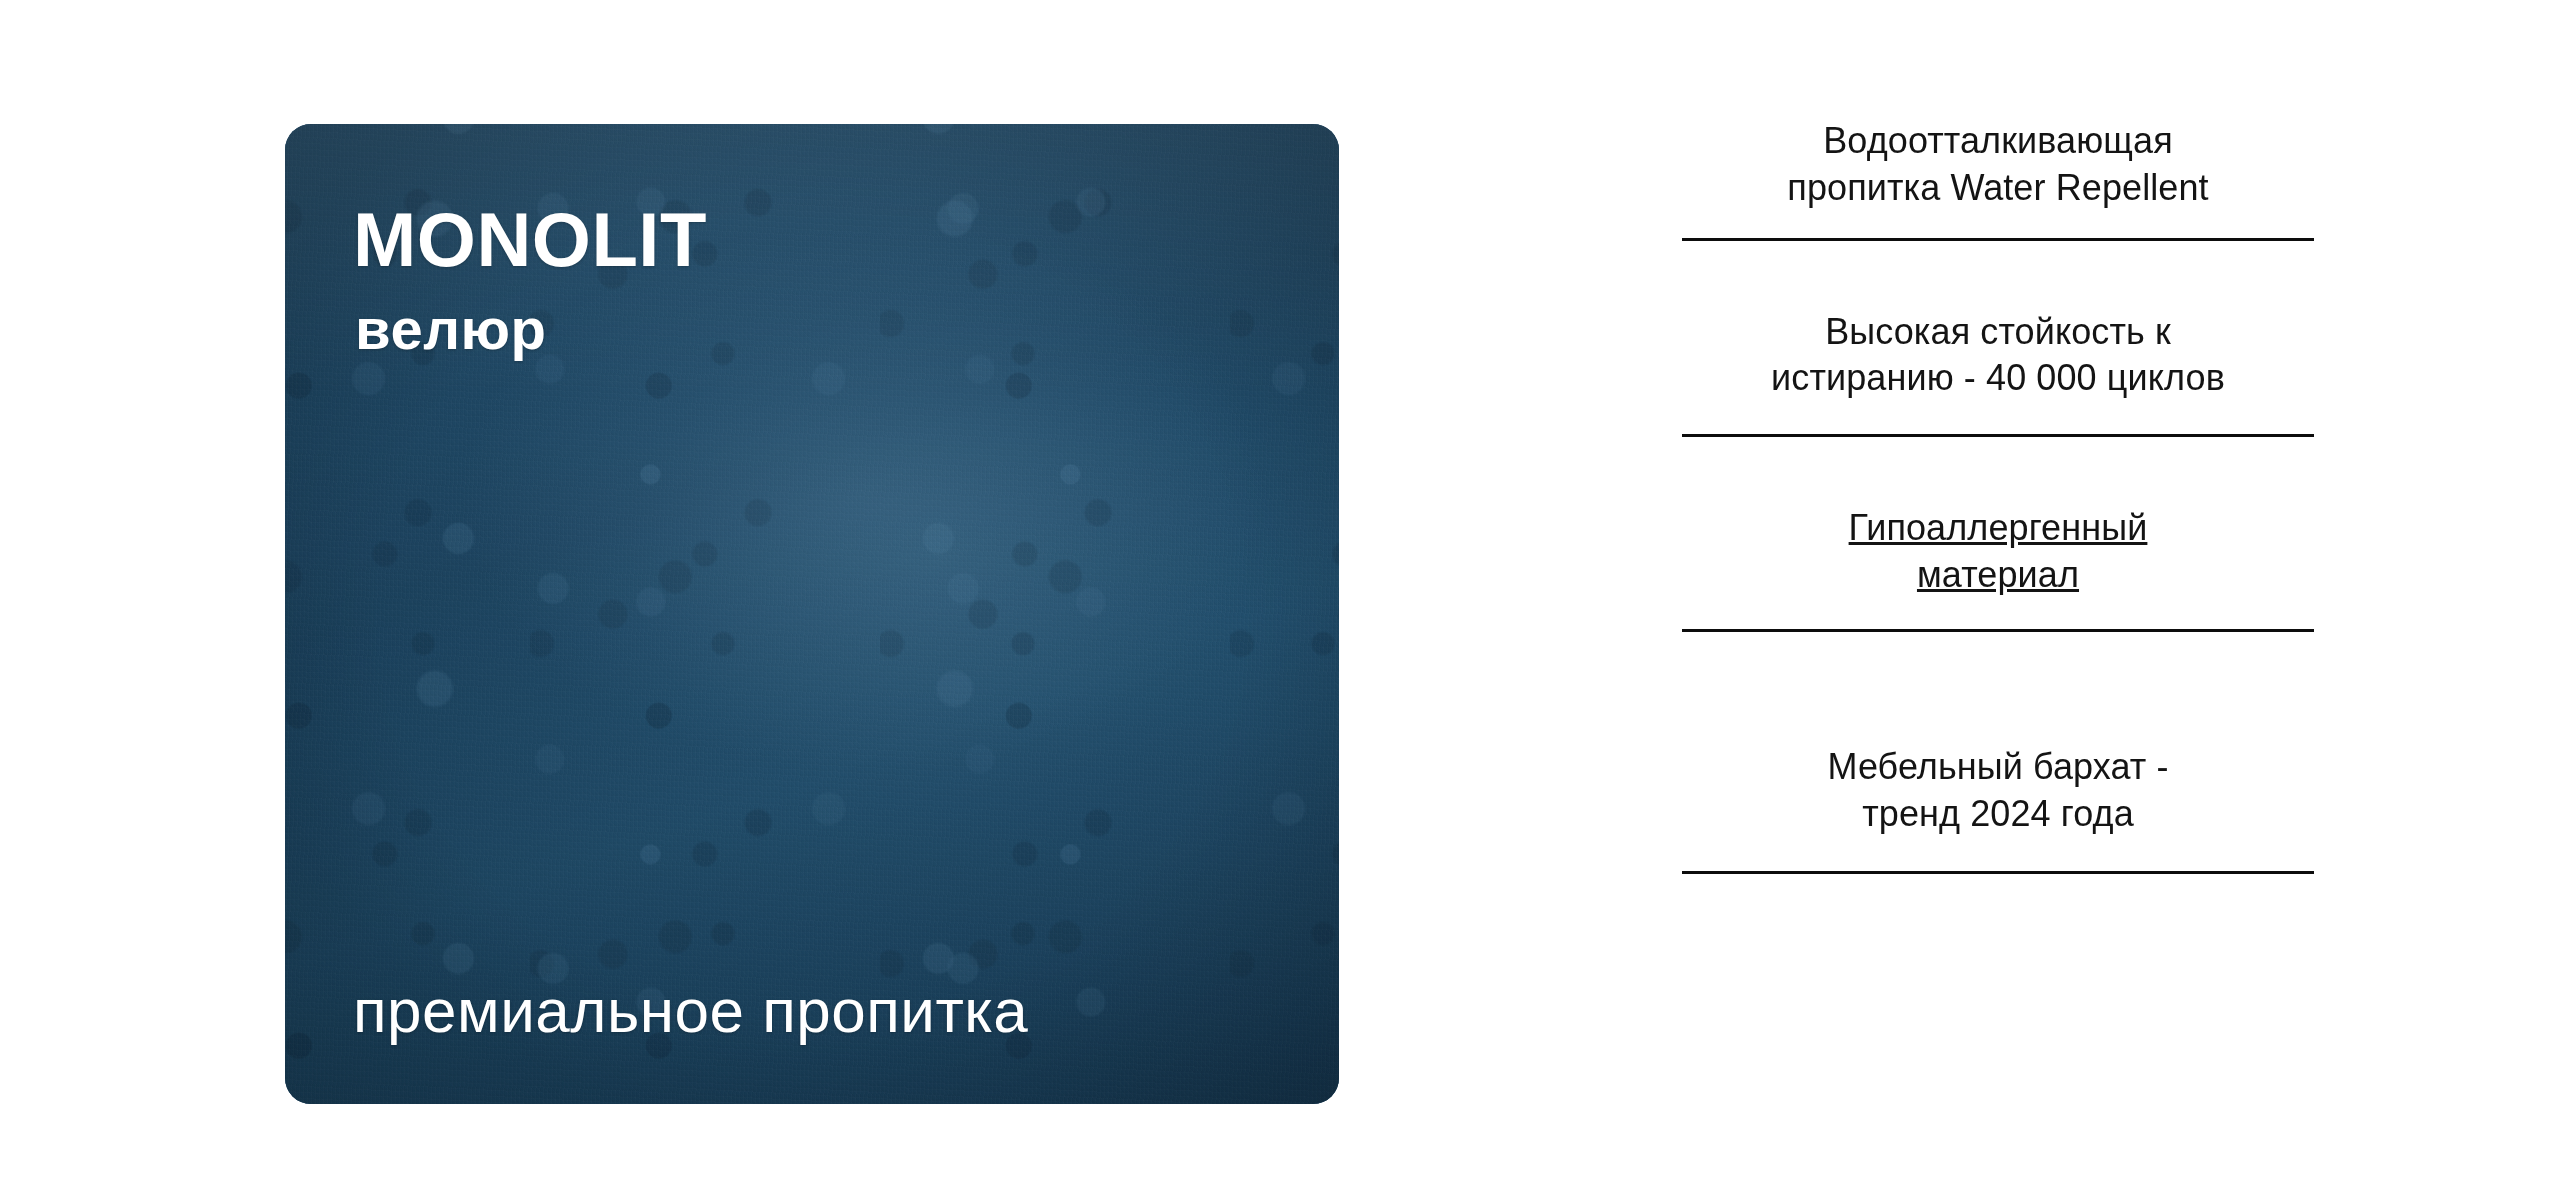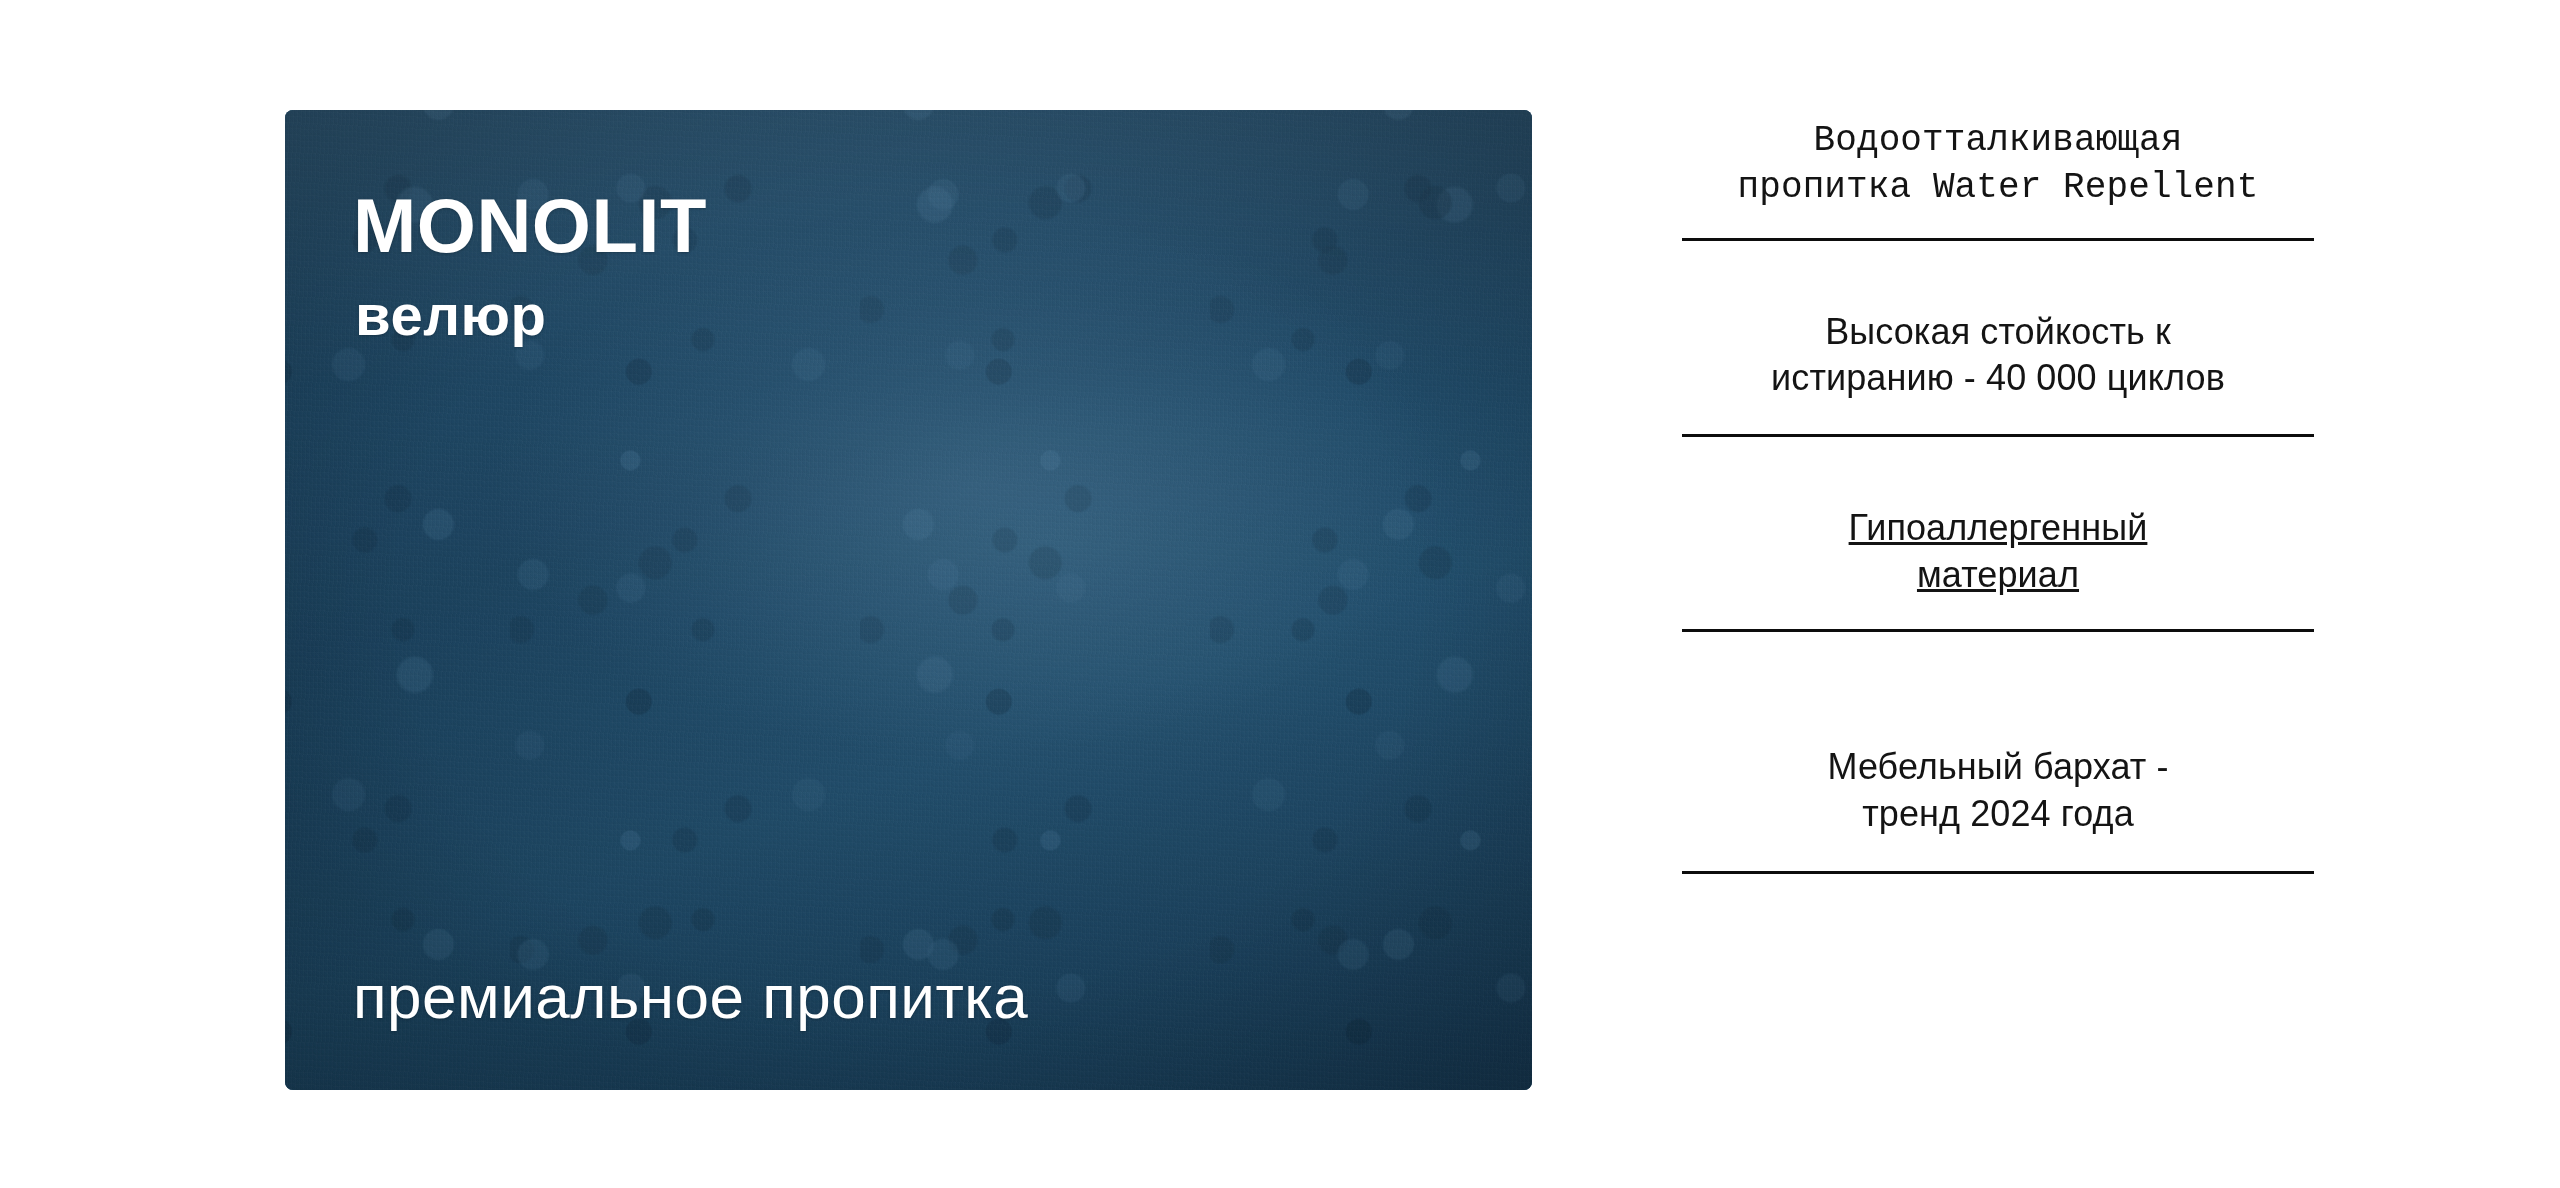--- a/index.html
+++ b/index.html
@@ -20,24 +20,24 @@
   #page {
     position: absolute;
     inset: 0;
     background: #ffffff;
   }
 
   
   #swatch {
     position: absolute;
     left: 285px;
-    top: 110px;
-    width: 1247px;
+    top: 124px;
+    width: 1054px;
     height: 980px;
-    border-radius: 8px;
+    border-radius: 26px;
     overflow: hidden;
     background-color: #1f4a68;
   }
 
   
   .tex-base {
     position: absolute;
     inset: 0;
     background:
       radial-gradient(ellipse 70% 62% at 62% 44%, rgba(56,100,130,0.55) 0%, rgba(40,80,110,0.22) 42%, rgba(16,44,66,0.30) 100%),
@@ -141,21 +141,21 @@
     letter-spacing: 0.1px;
     white-space: pre-line;
   }
   .feature-rule {
     width: 100%;
     height: 3px;
     background: #0d0d0d;
   }
 
   
-  #feature-0 .feature-text { padding-top: 10px; font-family: Liberation Mono, monospace; }
+  #feature-0 .feature-text { padding-top: 10px; }
   #feature-0 .feature-rule { margin-top: 26px; }
 
   #feature-1 .feature-text { padding-top: 68px; }
   #feature-1 .feature-rule { margin-top: 32px; }
 
   #feature-2 .feature-text { padding-top: 68px; text-decoration: underline; }
   #feature-2 .feature-rule { margin-top: 30px; }
 
   #feature-3 .feature-text { padding-top: 112px; }
   #feature-3 .feature-rule { margin-top: 34px; }

